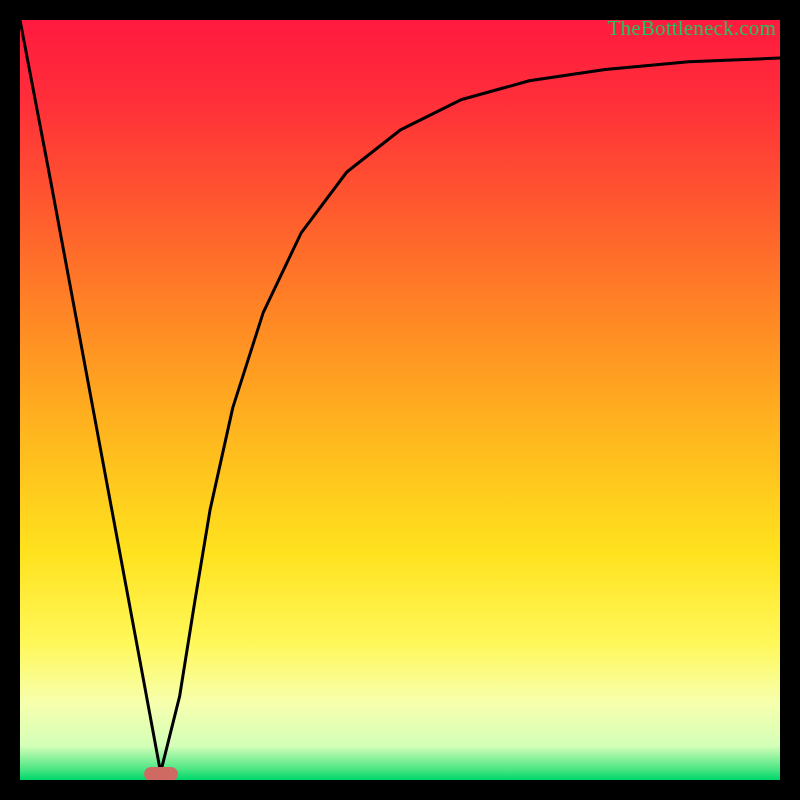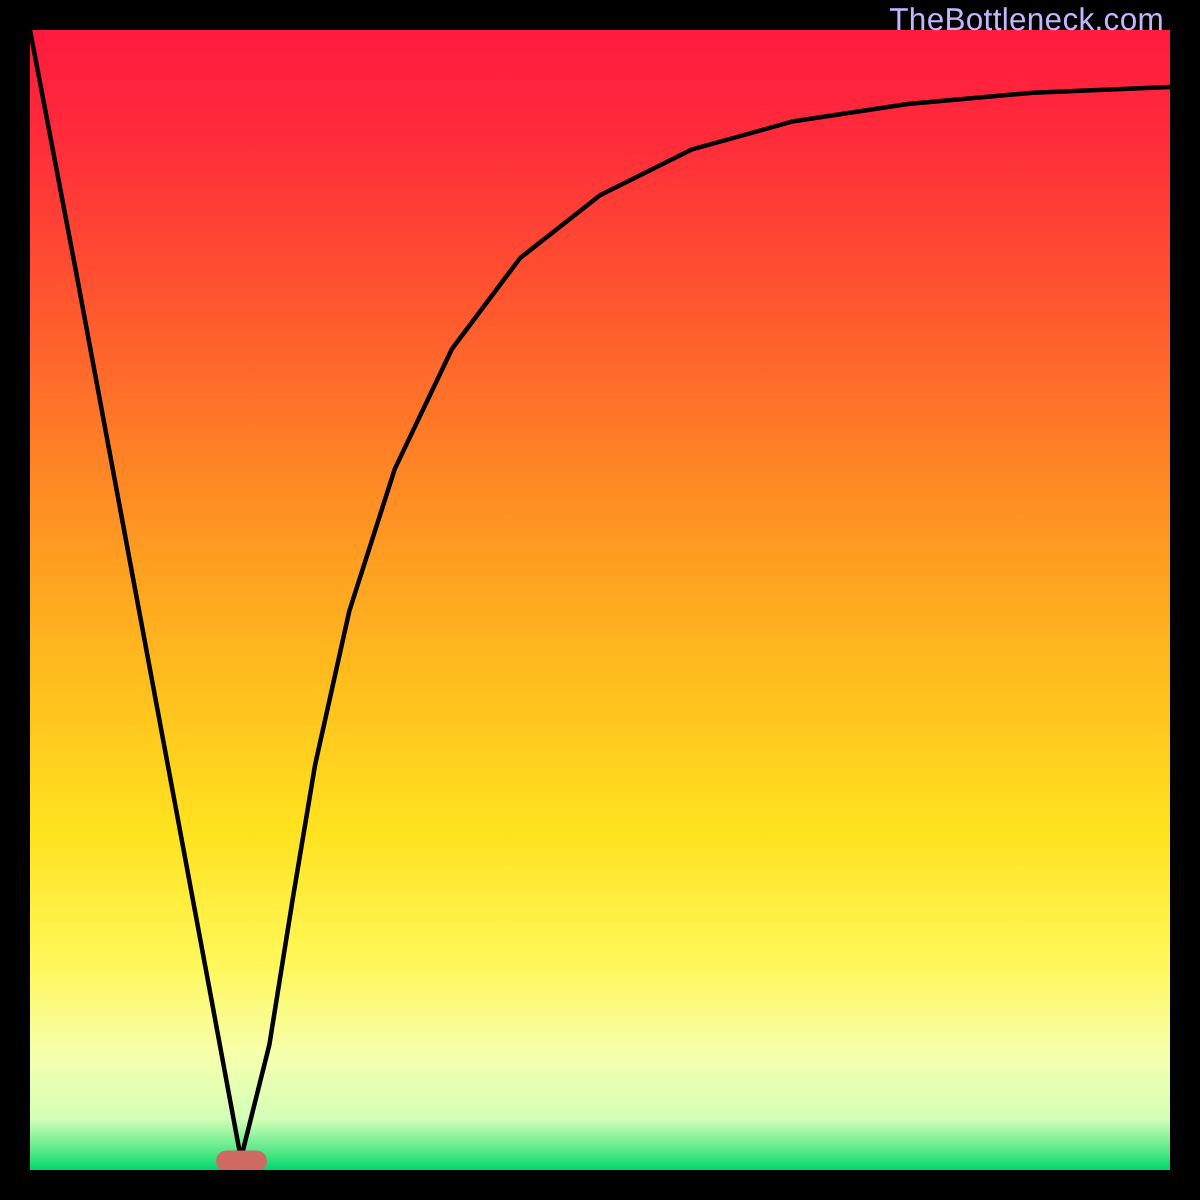--- a/index.html
+++ b/index.html
@@ -36,26 +36,27 @@
   }
   .curve-svg {
     position: absolute;
     left: 0;
     top: 0;
     width: 100%;
     height: 100%;
   }
   .watermark {
     position: absolute;
-    top: 2px;
+    top: 16px;
     right: 24px;
-    color: #c4b5fd;
+    color: #22c55e;
     font-size: 21px;
     font-weight: 400;
     letter-spacing: 0.2px;
+    font-family: Liberation Serif, serif;
   }
   .marker {
     position: absolute;
     width: 34px;
     height: 14px;
     border-radius: 7px;
     transform: translate(-50%, -50%);
   }
 </style>
 </head>

